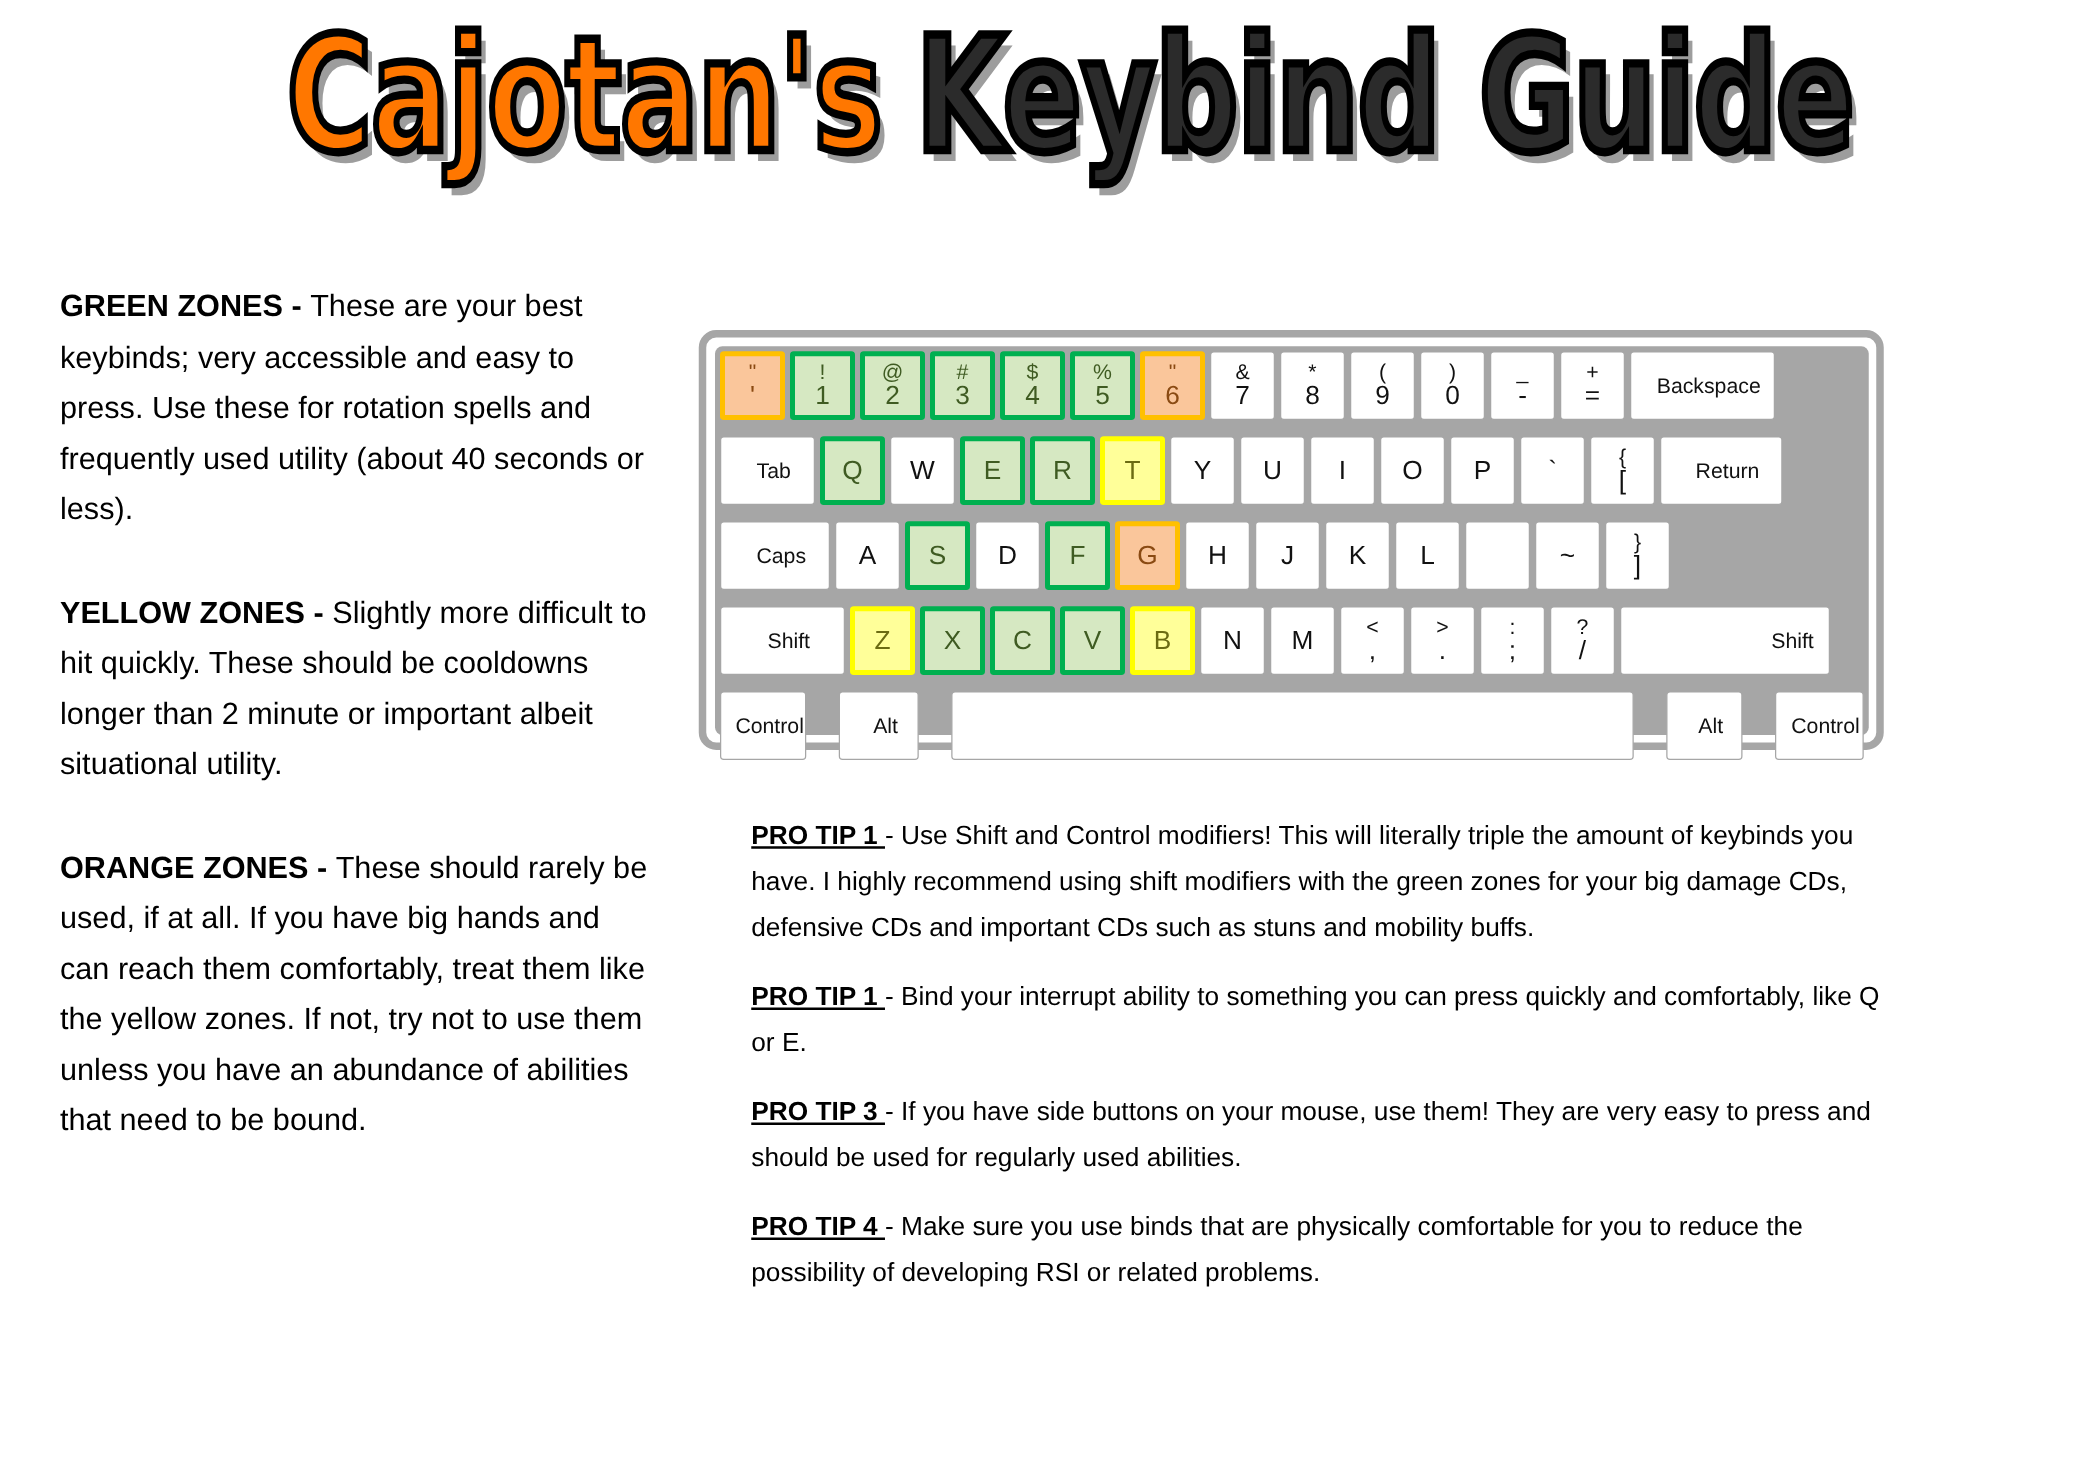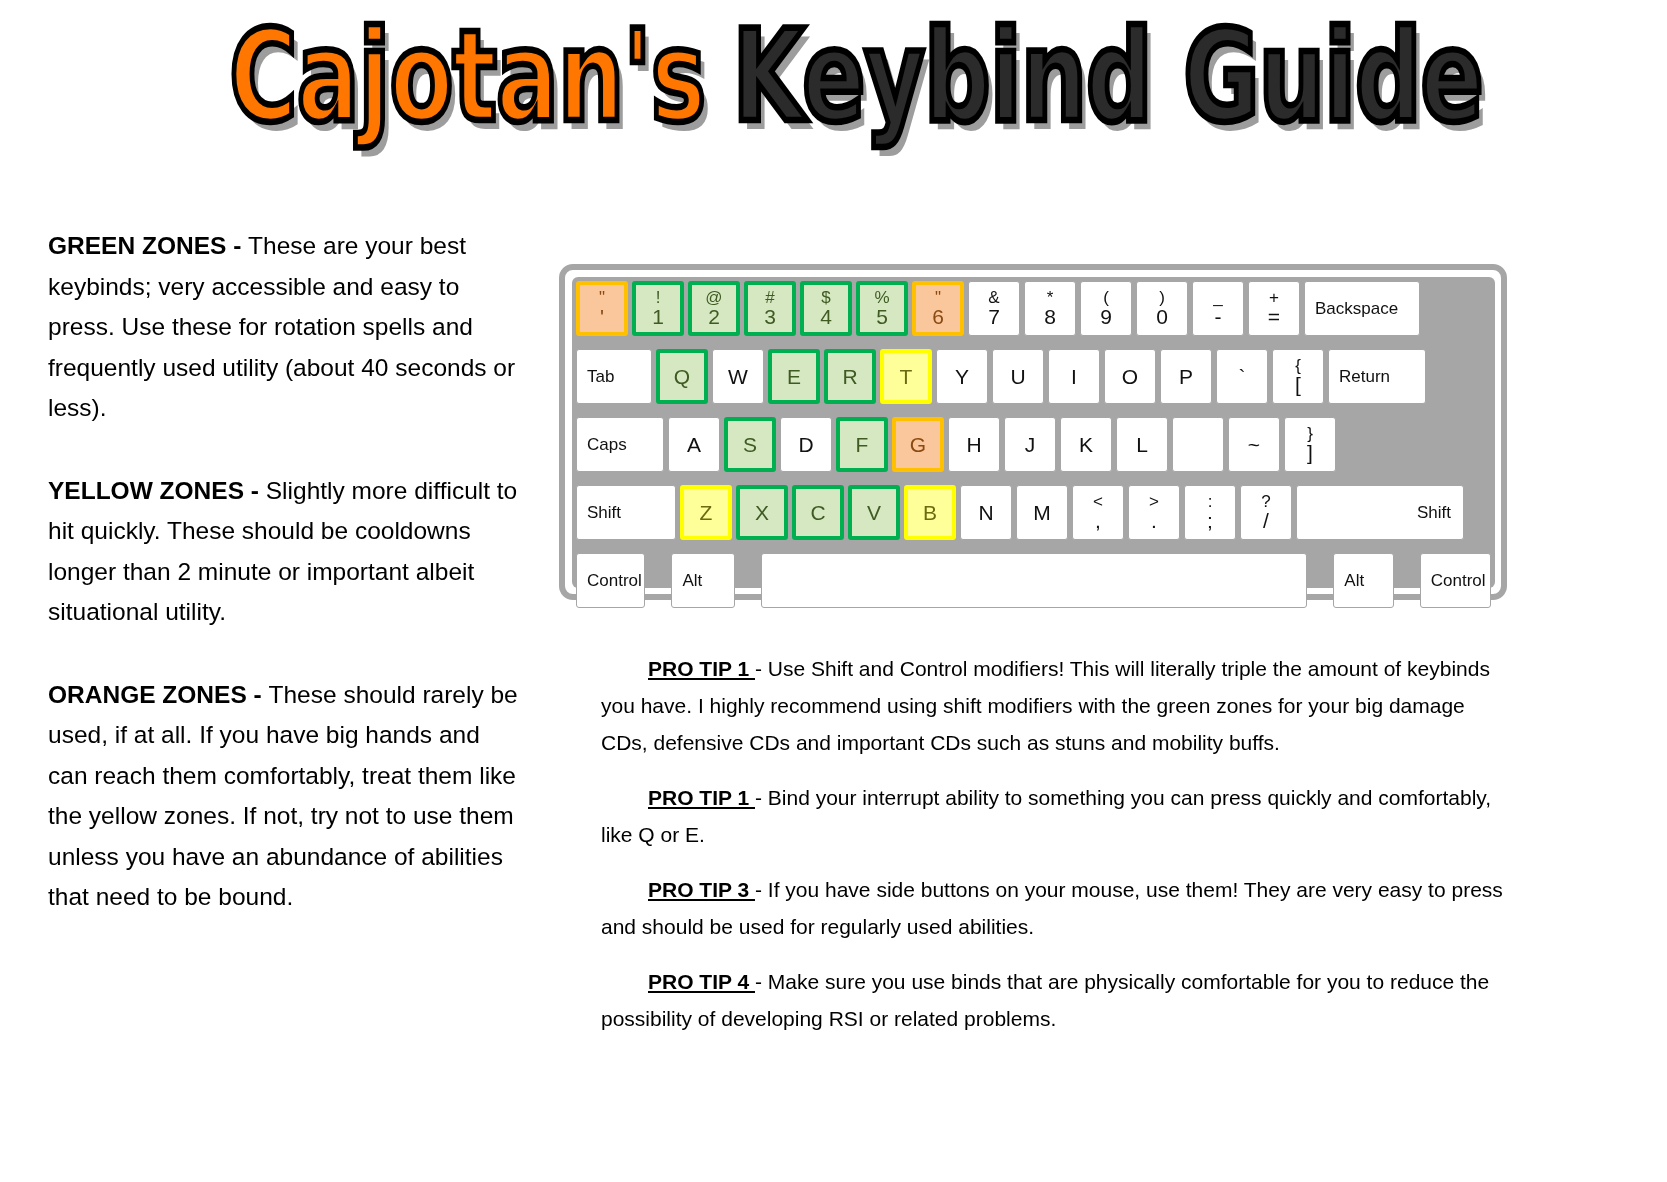--- a/index.html
+++ b/index.html
@@ -60,21 +60,21 @@
     display:flex;flex-direction:column;
     align-items:center;justify-content:center;
     font-size:19px;color:#111;
     width:52px;height:55px;
     position:relative;
     font-family:"Liberation Sans", sans-serif;
   }
   .key .top{font-size:17px;line-height:17px;height:17px;}
   .key .bot{font-size:21px;line-height:22px;}
   .key .single{font-size:21px;line-height:22px;}
-  .key.word{font-size:17px;align-items:flex-start;justify-content:center;padding-left:10px;}
+  .key.word{font-size:17px;align-items:center;justify-content:center;padding-left:10px;}
   .key.word .single{font-size:17px;}
 
   
   .w-tab{width:76px;}
   .w-caps{width:88px;}
   .w-shift{width:100px;}
   .w-shift-r{width:168px;}
   .w-back{width:116px;}
   .w-ret{width:98px;}
   .w-ctrl{width:76px;}
@@ -88,21 +88,21 @@
   .hl-yellow{background:#FFFF99;border:4px solid #FFFF00;color:#6b6b12;}
   .hl-orange{background:#FAC69B;border:4px solid #FFC000;color:#8a4a12;}
 
   
   #pro-tips{
     position:absolute;left:601px;top:650px;width:915px;
     font-size:21px;line-height:37px;color:#000;
     font-family:"Liberation Sans", sans-serif;
   }
   #pro-tips p{margin:0 0 18px 0;}
-  .tip-head{font-weight:bold;text-decoration:underline;margin-left:47px;}
+  .tip-head{font-weight:bold;text-decoration:underline;}
 </style>
 </head>
 <body>
 
 <div id="title-banner">
   <span class="title-word orange">Cajotan's</span>
   <span class="title-word dark">Keybind Guide</span>
 </div>
 
 <div id="left-column">

